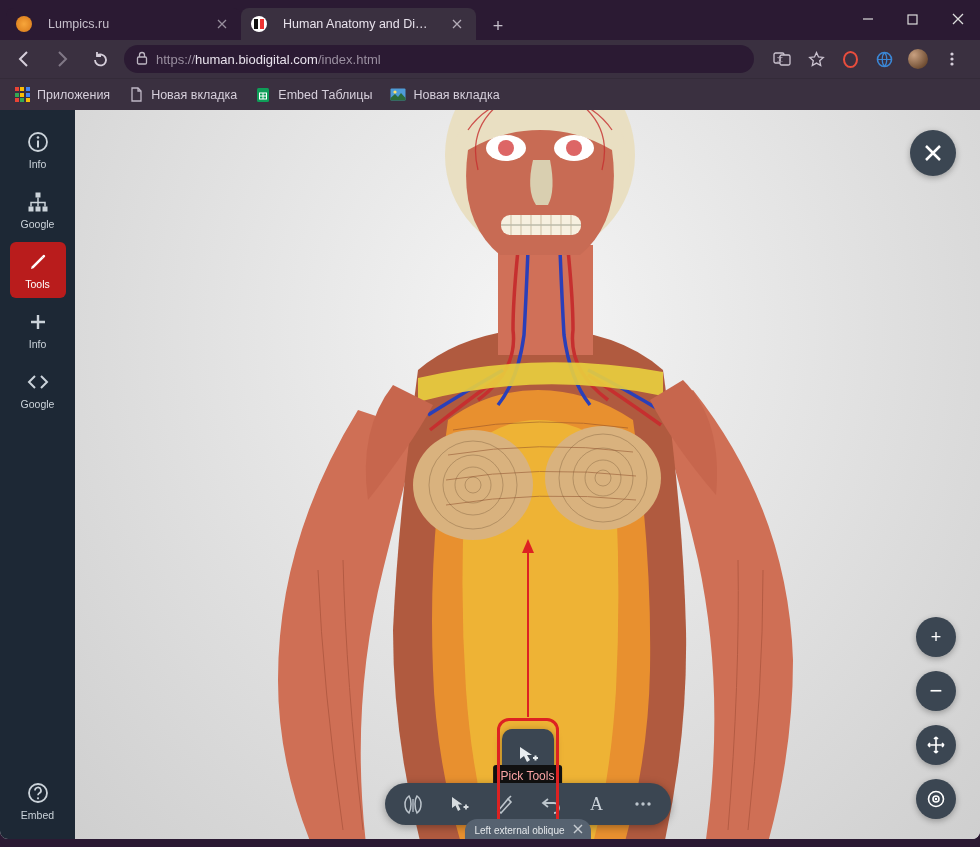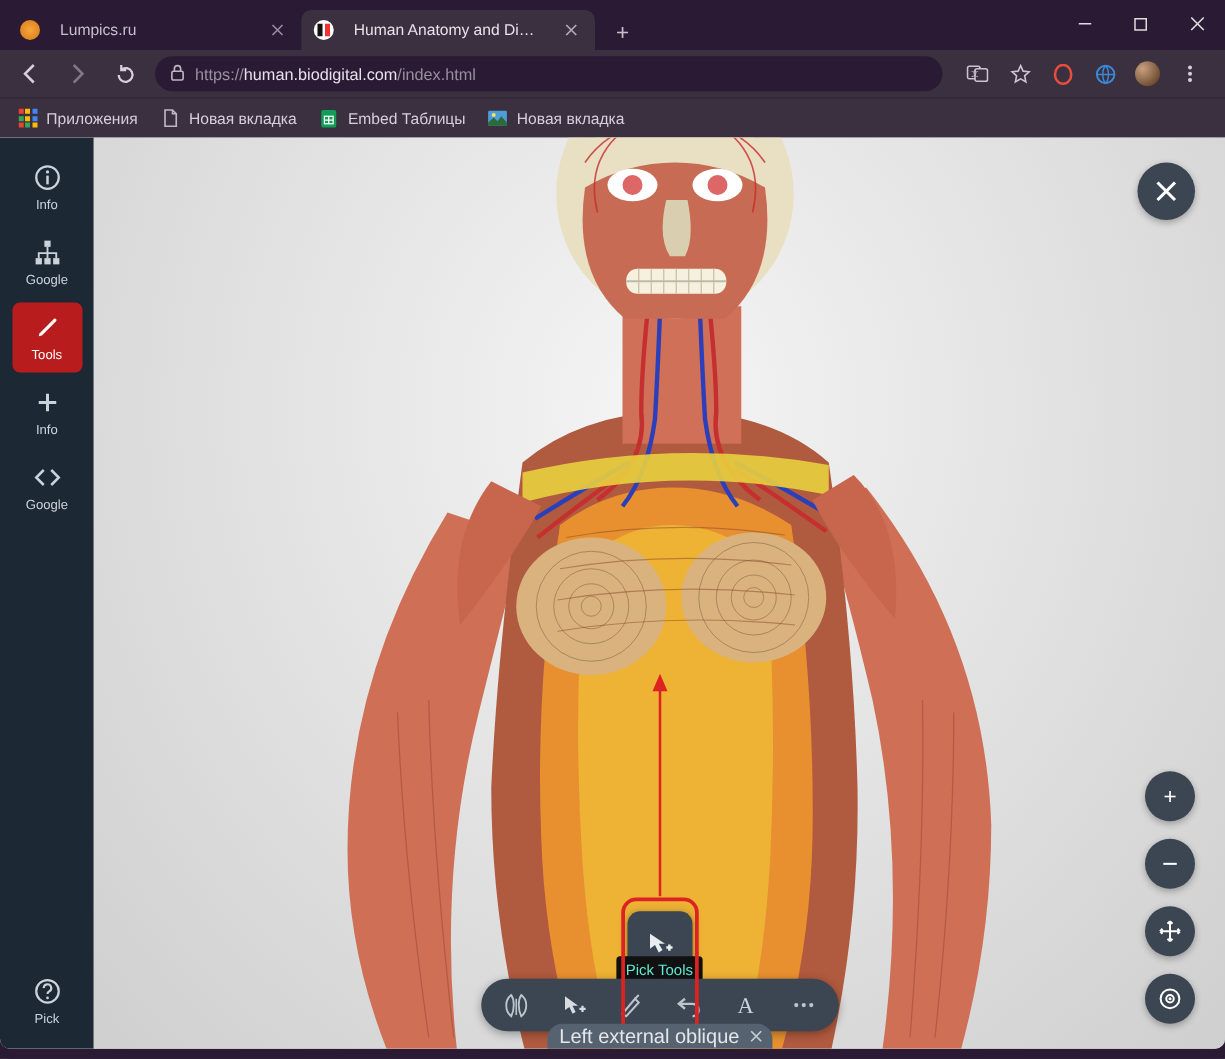--- a/index.html
+++ b/index.html
@@ -60,26 +60,26 @@
   .close-round { top:20px; right:24px; }
   .right-stack { position:absolute; right:24px; bottom:20px; display:flex; flex-direction:column; gap:14px; }
   .right-stack .round-btn { position:static; width:40px; height:40px; font-size:18px; }
 
   
   .bottom-toolbar { position:absolute; bottom:14px; left:50%; transform:translateX(-50%); height:42px; background:#3b4652; border-radius:22px; display:flex; align-items:center; padding:0 6px; gap:2px; box-shadow:0 2px 8px rgba(0,0,0,.35); }
   .bt-btn { width:44px; height:38px; display:flex; align-items:center; justify-content:center; color:#cbd3da; cursor:pointer; border-radius:6px; position:relative;}
   .bt-btn svg { opacity:.9;}
 
   
-  .selection-chip { position:absolute; bottom:-2px; left:50%; transform:translateX(-50%); height:22px; background:#566270; color:#e3e7ea; font-size:16px; border-radius:12px 12px 0 0; display:flex; align-items:center; padding:0 8px 0 10px; gap:8px; }
+  .selection-chip { position:absolute; bottom:-2px; left:50%; transform:translateX(-50%); height:22px; background:#566270; color:#e3e7ea; font-size:10px; border-radius:12px 12px 0 0; display:flex; align-items:center; padding:0 8px 0 10px; gap:8px; }
   .selection-chip .chip-close { opacity:.8; cursor:pointer;}
 
   
   .pick-highlight { position:absolute; bottom:5px; left:50%; transform:translateX(-50%); width:62px; height:116px; border:3px solid #d22; border-radius:12px; pointer-events:none; }
-  .pick-tooltip { position:absolute; bottom:52px; left:50%; transform:translateX(-50%); background:#111; color:#5eead4; font-size:12px; padding:4px 8px; border-radius:3px; white-space:nowrap; }
+  .pick-tooltip { position:absolute; bottom:52px; left:50%; transform:translateX(-50%); background:#111; color:#fca5a5; font-size:12px; padding:4px 8px; border-radius:3px; white-space:nowrap; }
   .pick-tooltip:after { content:""; position:absolute; left:50%; transform:translateX(-50%); bottom:-4px; border:4px solid transparent; border-top-color:#111;}
   .pick-popup { position:absolute; bottom:58px; left:50%; transform:translateX(-50%); width:52px; height:52px; background:#3b4652; border-radius:10px; display:flex; align-items:center; justify-content:center; box-shadow:0 2px 8px rgba(0,0,0,.35); }
 
   
   .annot-arrow { position:absolute; left:50%; transform:translateX(-50%); bottom:120px; }
 
 </style>
 </head>
 <body>
 
@@ -295,21 +295,21 @@
       </div>
       <div class="sb-spacer"></div>
       <div class="sb-item" style="margin-bottom:10px;">
         <span class="sb-icon">
             <svg width="22" height="22" viewBox="0 0 22 22">
               <circle cx="11" cy="11" r="9" fill="none" stroke="#cbd3da" stroke-width="1.8"></circle>
               <path d="M8 8.5a3 3 0 1 1 4.2 2.7c-.9.5-1.2 1-1.2 2" fill="none" stroke="#cbd3da" stroke-width="1.7"></path>
               <circle cx="11" cy="16.3" r="1.1" fill="#cbd3da"></circle>
             </svg>
           </span>
-        <span>Pick</span>
+        <span>Embed</span>
       </div>
     </div>
 
     <div class="canvas-area">
 
       <svg class="anatomy-figure" viewBox="0 0 620 820">
 
         <path d="M140 340 Q60 470 60 610 Q60 700 100 790 L150 790 Q130 640 165 500 Q185 420 200 360 Z" fill="#cf6f55"></path>
         <path d="M475 320 Q570 440 575 590 Q575 690 545 790 L485 790 Q510 630 480 490 Q460 405 440 340 Z" fill="#cf6f55"></path>
 

